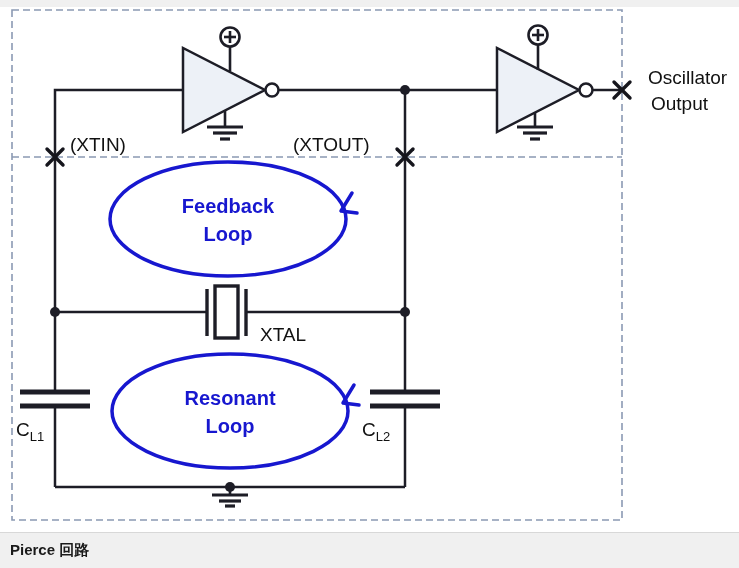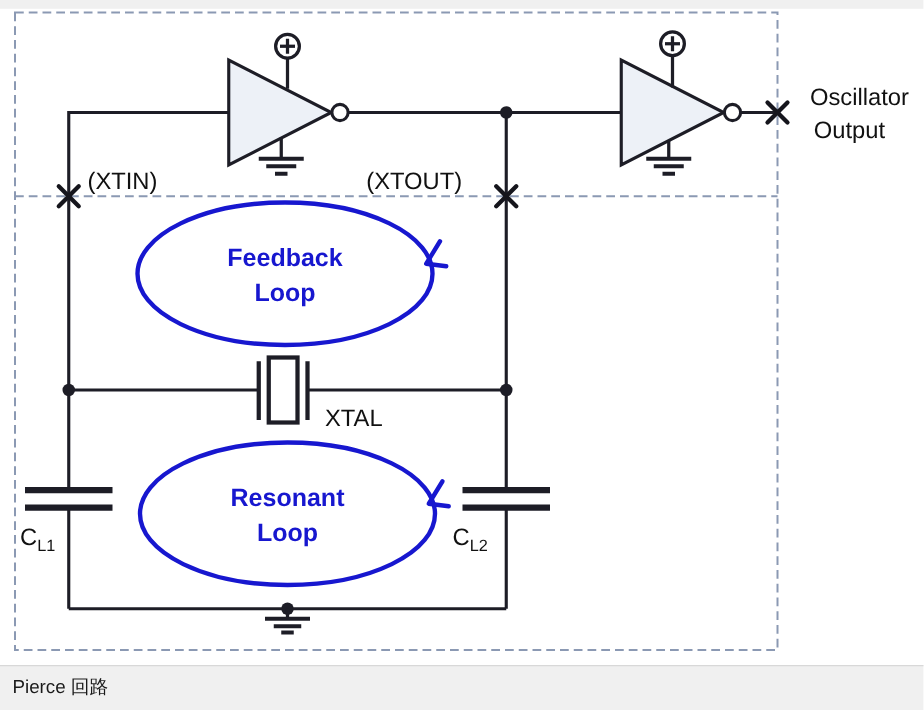--- a/index.html
+++ b/index.html
@@ -18,21 +18,21 @@
   .crect{fill:#ffffff;stroke:#1d1d26;stroke-width:3.4;}
   .dot{fill:#1d1d26;stroke:none;}
   .xmark{stroke:#15151c;stroke-width:3.4;stroke-linecap:round;fill:none;}
   .loop{stroke-width:3.5;fill:none;stroke-linecap:round;stroke-linejoin:round;}
   .lbl{font-size:19px;fill:#111111;}
   .sub{font-size:13px;}
   .looptext{font-size:20px;font-weight:bold;text-anchor:middle;}
   .topstrip{position:absolute;left:0;top:0;width:739px;height:7px;background:#f0f0f0;}
   .caption-bar{position:absolute;left:0;top:532px;width:739px;height:36px;background:#f0f0f0;
                border-top:1px solid #d8d8d8;box-sizing:border-box;font-size:15px;color:#1a1a1a;
-               line-height:34px;padding-left:10px;}
+               line-height:34px;padding-left:10px;font-weight:bold;}
 </style>
 </head>
 <body>
 
 <div class="screen">
   <div class="topstrip"></div>
 
   <svg width="739" height="532" viewBox="0 0 739 532">
 
     <rect class="dashed" x="12" y="10" width="610" height="510"></rect>

